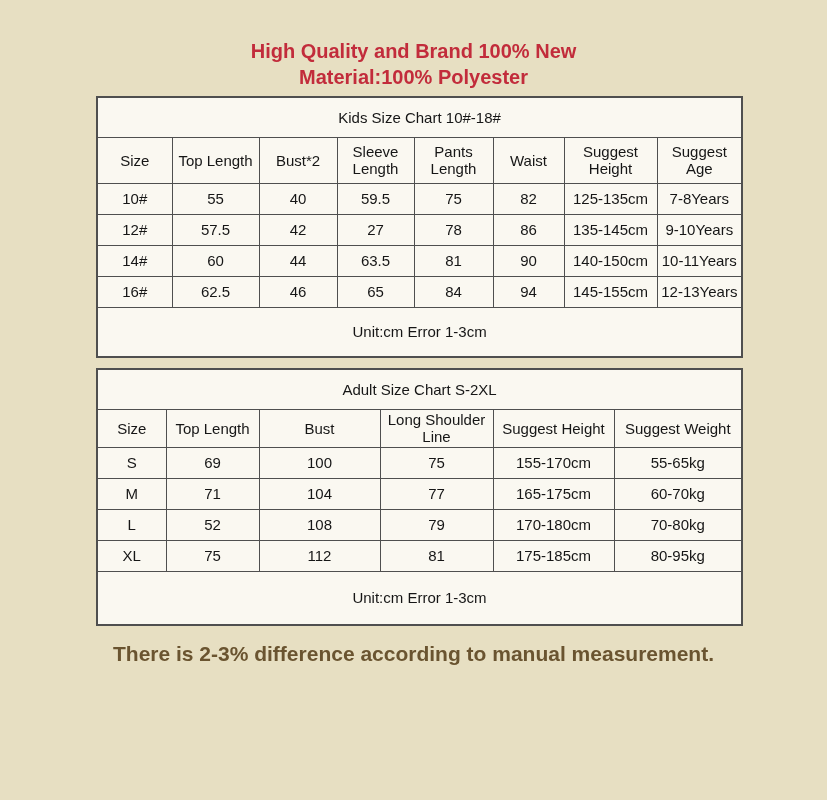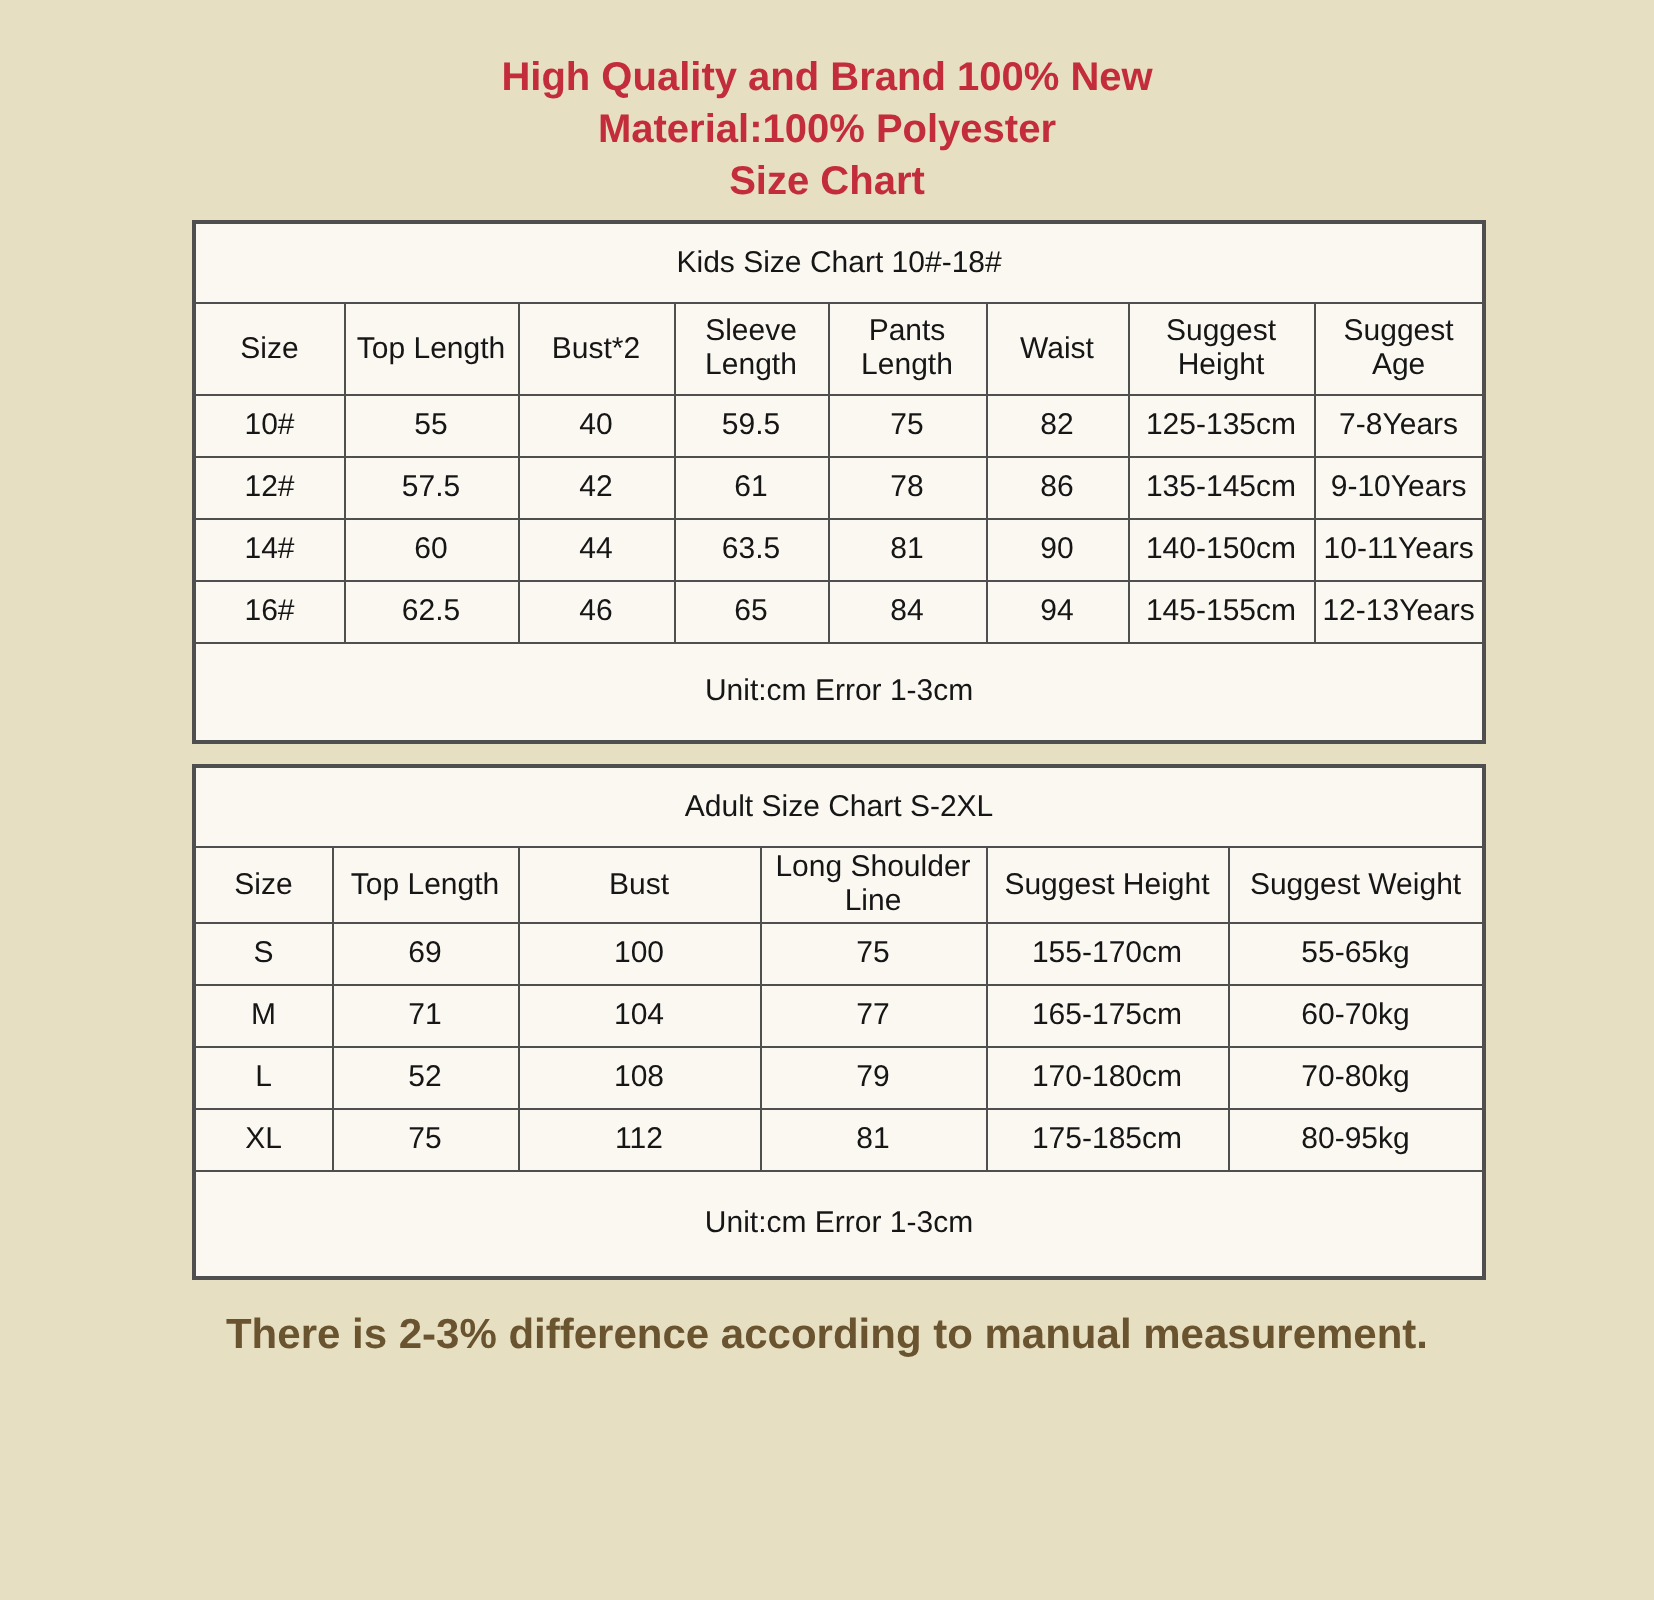--- a/index.html
+++ b/index.html
@@ -13,21 +13,21 @@
   *{box-sizing:border-box;}
   body{margin:0;}
   .page{
     position:relative;
     width:827px;height:800px;
     background:var(--background);
     font-family:"Liberation Sans", sans-serif;
     overflow:hidden;
   }
   .header{
-    padding-top:26px;
+    padding-top:38px;
     text-align:center;
     color:var(--header-text);
     font-weight:bold;
     font-size:20px;
     line-height:26px;
   }
   .tables{
     width:645px;
     margin-left:96px;
     margin-top:6px;
@@ -74,21 +74,20 @@
   }
 </style>
 </head>
 <body>
 
 <div class="page">
 
   <div class="header">
     <div>High Quality and Brand 100% New</div>
     <div>Material:100% Polyester</div>
-    <div>Size Chart</div>
   </div>
 
   <div class="tables">
     <table class="size-table kids">
         <colgroup>
           <col style="width: 75px;">
           <col style="width: 87px;">
           <col style="width: 78px;">
           <col style="width: 77px;">
           <col style="width: 79px;">
@@ -117,21 +116,21 @@
             <td>59.5</td>
             <td>75</td>
             <td>82</td>
             <td>125-135cm</td>
             <td>7-8Years</td>
           </tr>
           <tr class="data-row">
             <td>12#</td>
             <td>57.5</td>
             <td>42</td>
-            <td>61</td>
+            <td>27</td>
             <td>78</td>
             <td>86</td>
             <td>135-145cm</td>
             <td>9-10Years</td>
           </tr>
           <tr class="data-row">
             <td>14#</td>
             <td>60</td>
             <td>44</td>
             <td>63.5</td>

